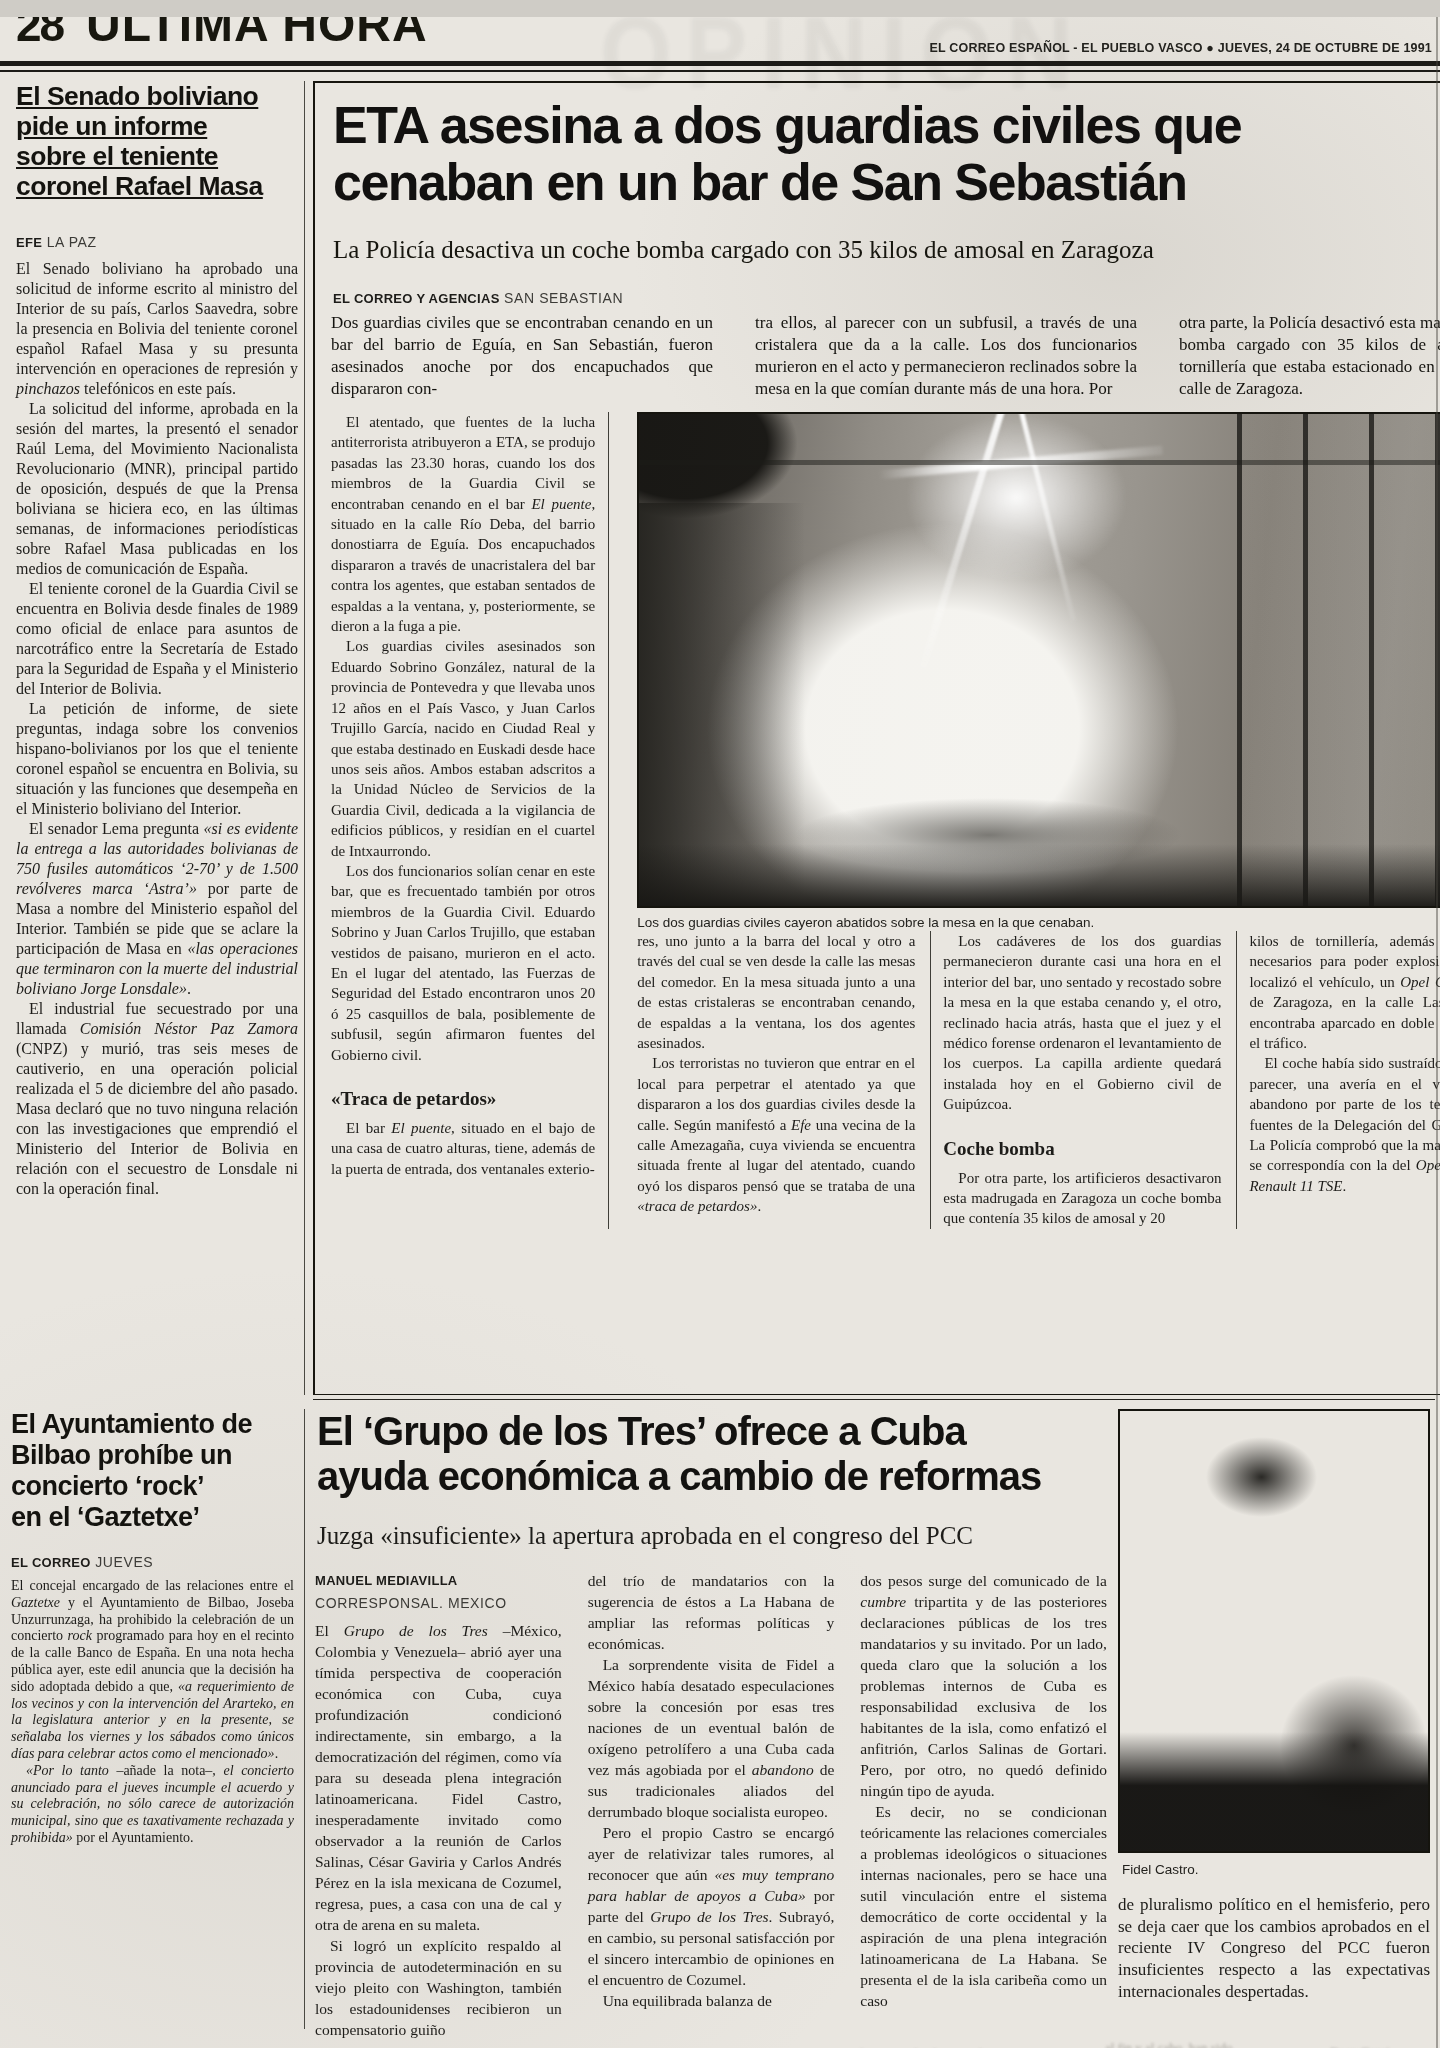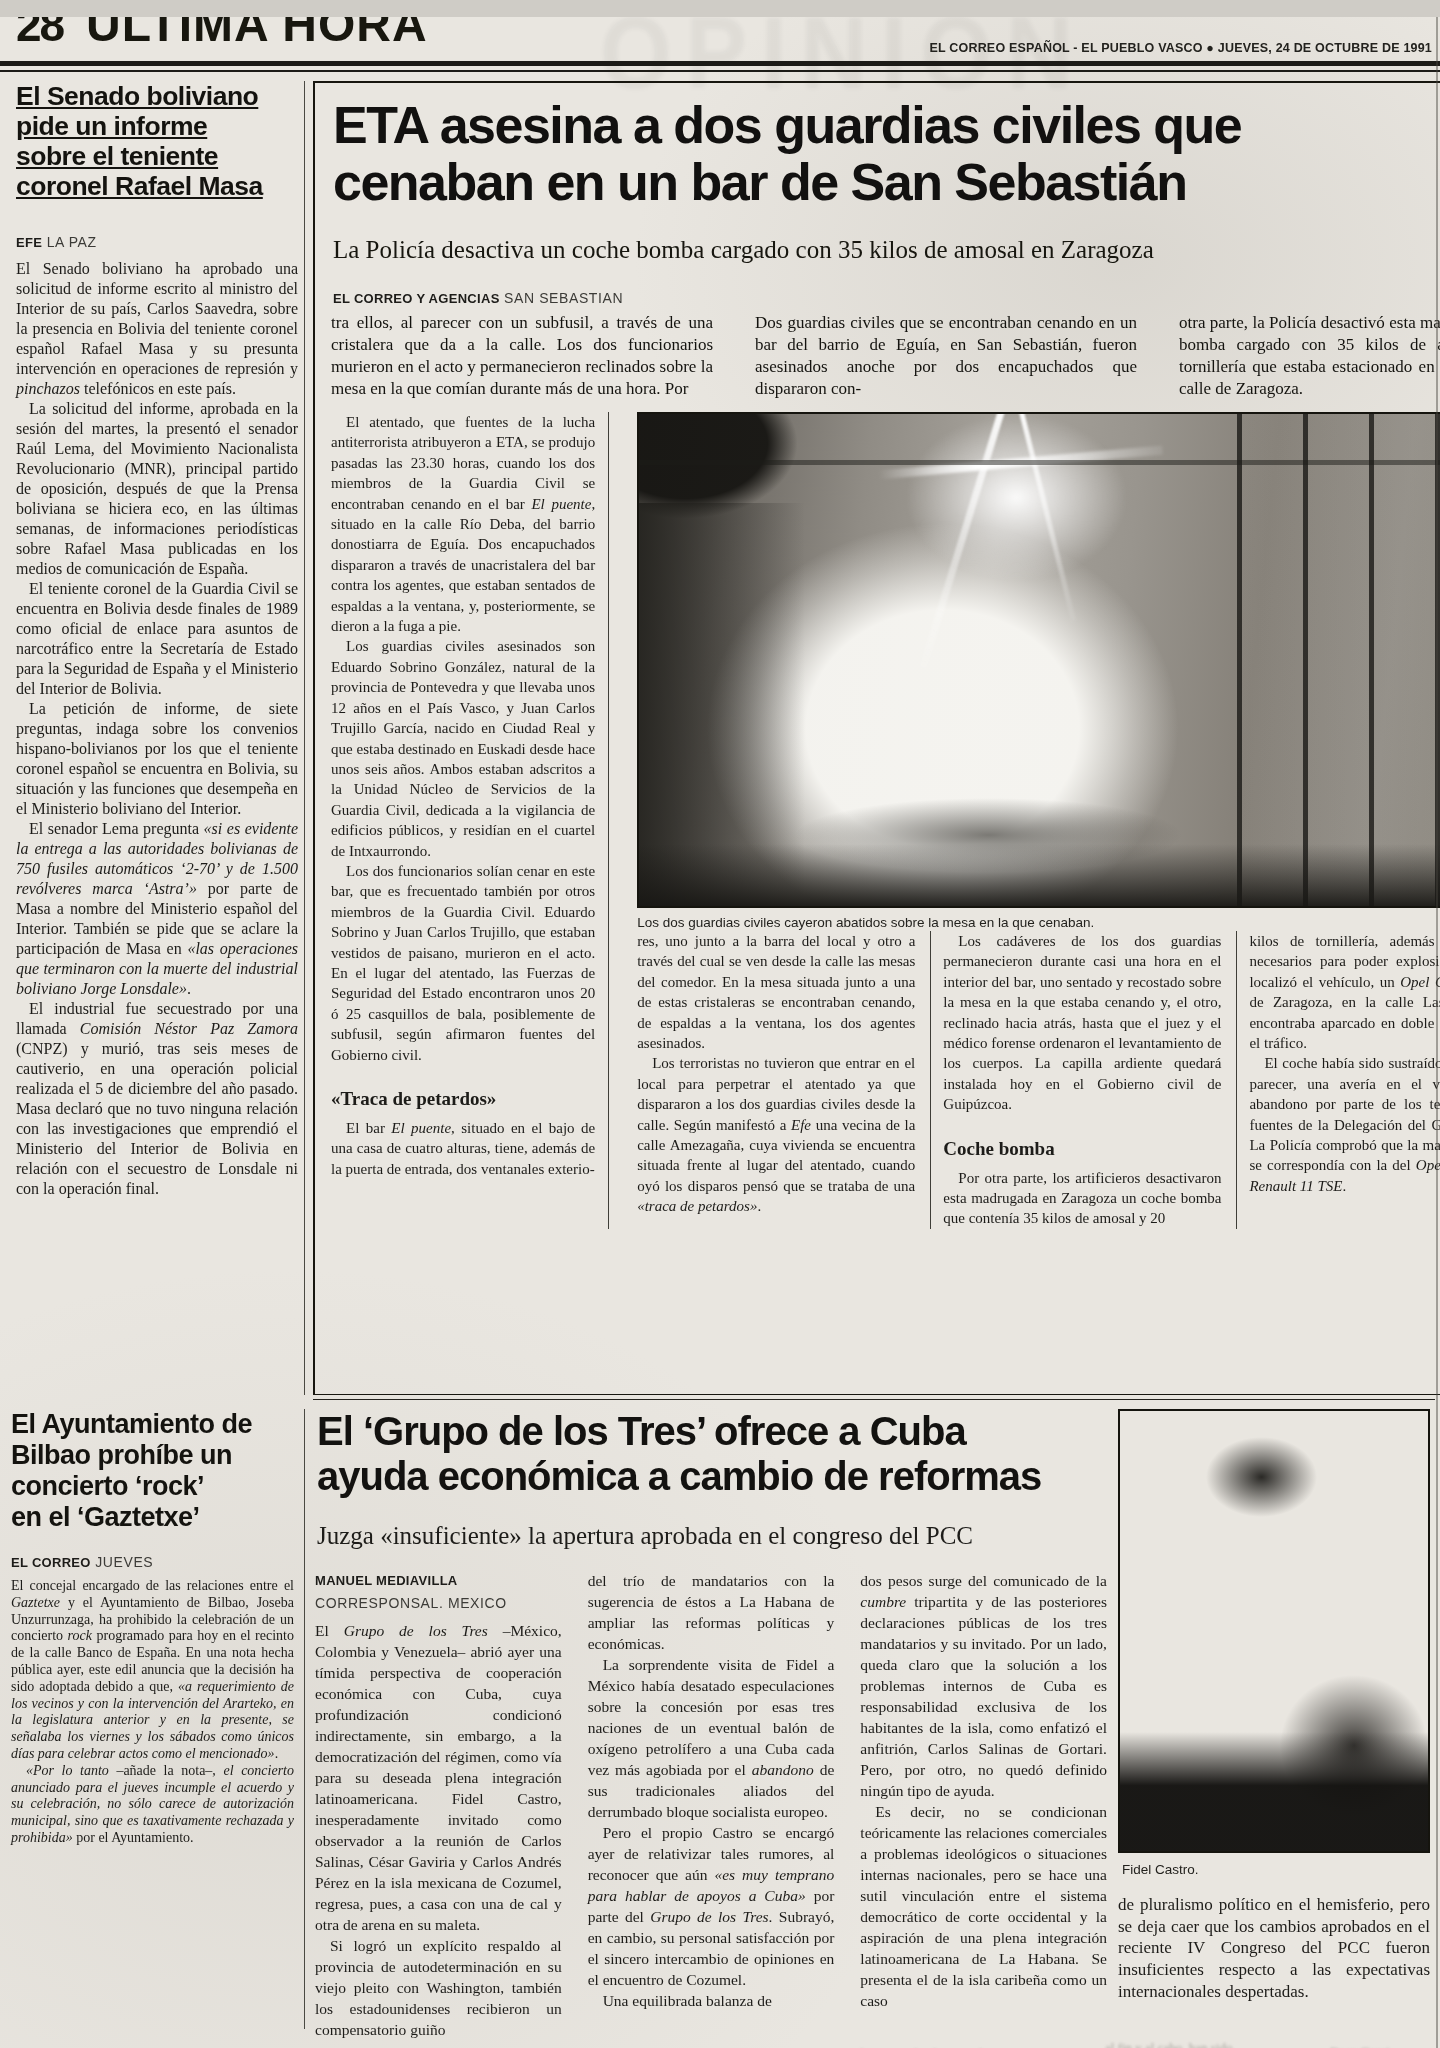--- a/index.html
+++ b/index.html
@@ -156,22 +156,22 @@
 
   <div id="mainbox">
     <h1 class="hl">ETA asesina a dos guardias civiles que
 cenaban en un bar de San Sebastián</h1>
     <div class="subhead">La Policía desactiva un coche bomba cargado con 35 kilos de amosal en Zaragoza</div>
     <div class="byline">
       <span class="ag">EL CORREO Y AGENCIAS</span>
       <span class="loc">SAN SEBASTIAN</span>
     </div>
     <div id="lead">
+      <div class="leadcol">Dos guardias civiles que se encontraban cenando en un bar del barrio de Eguía, en San Sebastián, fueron asesinados anoche por dos encapuchados que dispararon con-</div>
       <div class="leadcol">tra ellos, al parecer con un subfusil, a través de una cristalera que da a la calle. Los dos funcionarios murieron en el acto y permanecieron reclinados sobre la mesa en la que comían durante más de una hora. Por</div>
-      <div class="leadcol">Dos guardias civiles que se encontraban cenando en un bar del barrio de Eguía, en San Sebastián, fueron asesinados anoche por dos encapuchados que dispararon con-</div>
       <div class="leadcol">otra parte, la Policía desactivó esta madrugada un coche bomba cargado con 35 kilos de amosal y 20 de tornillería que estaba estacionado en doble fila en una calle de Zaragoza.</div>
     </div>
     <div id="artgrid">
       <div class="c1 body-blocks">
           <p class="ind">El atentado, que fuentes de la lucha antiterrorista atribuyeron a ETA, se produjo pasadas las 23.30 horas, cuando los dos miembros de la Guardia Civil se encontraban cenando en el bar <span class="it">El puente</span>, situado en la calle Río Deba, del barrio donostiarra de Eguía. Dos encapuchados dispararon a través de unacristalera del bar contra los agentes, que estaban sentados de espaldas a la ventana, y, posteriormente, se dieron a la fuga a pie.</p>
           <p>Los guardias civiles asesinados son Eduardo Sobrino González, natural de la provincia de Pontevedra y que llevaba unos 12 años en el País Vasco, y Juan Carlos Trujillo García, nacido en Ciudad Real y que estaba destinado en Euskadi desde hace unos seis años. Ambos estaban adscritos a la Unidad Núcleo de Servicios de la Guardia Civil, dedicada a la vigilancia de edificios públicos, y residían en el cuartel de Intxaurrondo.</p>
           <p>Los dos funcionarios solían cenar en este bar, que es frecuentado también por otros miembros de la Guardia Civil. Eduardo Sobrino y Juan Carlos Trujillo, que estaban vestidos de paisano, murieron en el acto. En el lugar del atentado, las Fuerzas de Seguridad del Estado encontraron unos 20 ó 25 casquillos de bala, posiblemente de subfusil, según afirmaron fuentes del Gobierno civil.</p>
           <h4>«Traca de petardos»</h4>
           <p>El bar <span class="it">El puente</span>, situado en el bajo de una casa de cuatro alturas, tiene, además de la puerta de entrada, dos ventanales exterio-</p>
         </div>

